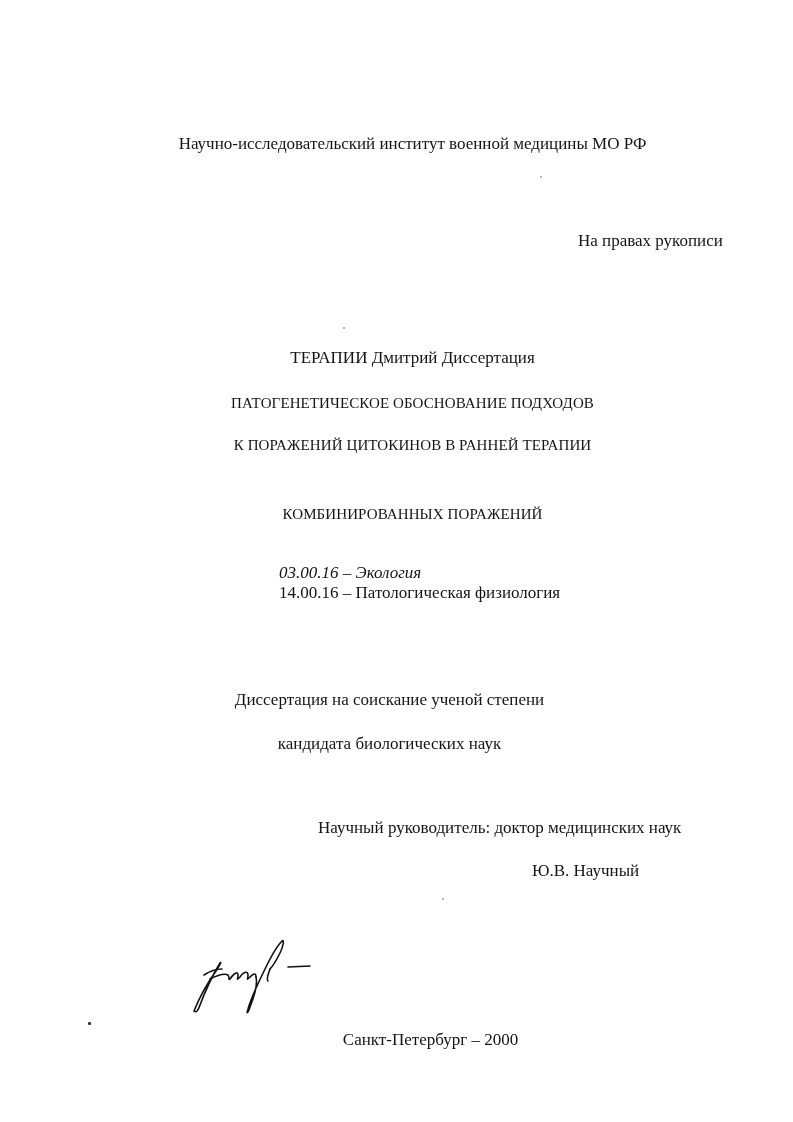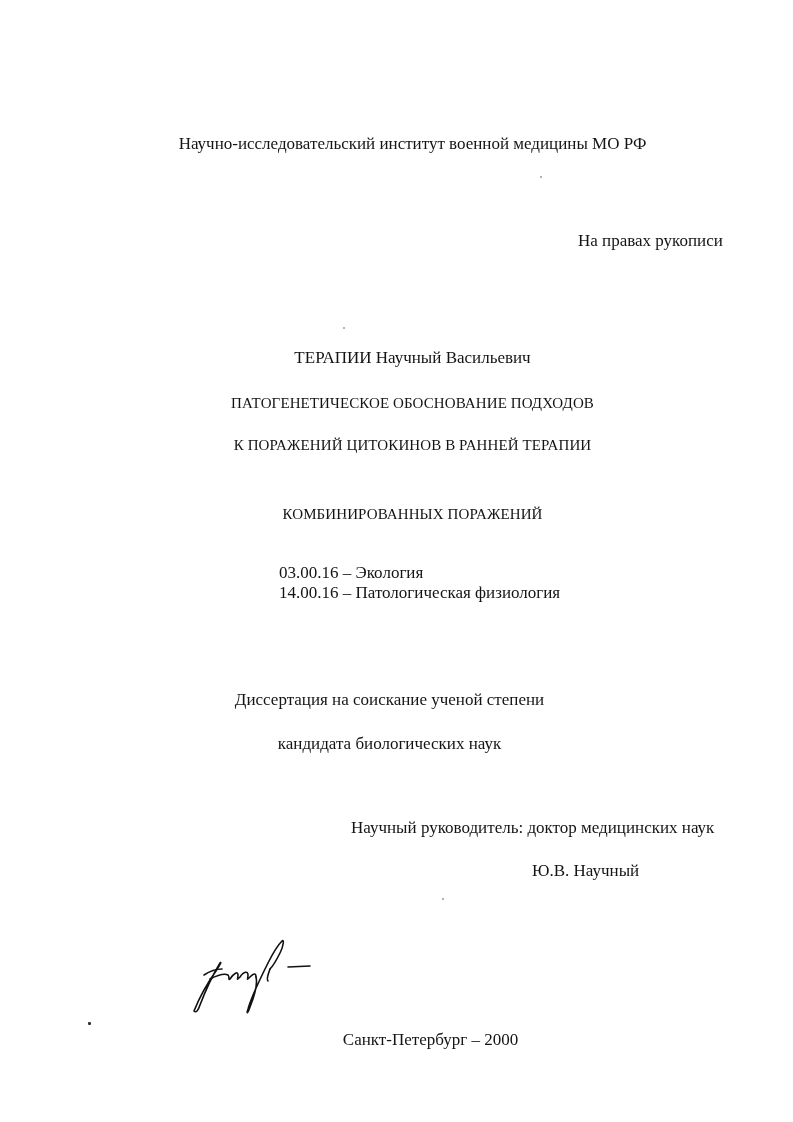--- a/index.html
+++ b/index.html
@@ -50,34 +50,34 @@
 <body>
 
 <div>
 
   <div class="line center" style="top:134px;">Научно-исследовательский институт военной медицины МО РФ</div>
 
   <div class="line" style="top:221px; left:578px;margin-top:10px;">На правах рукописи</div>
 
   <div class="line center" style="top:348px;">
     <span>ТЕРАПИИ</span>
-    <span>Научный Васильевич</span>
+    <span>Дмитрий Диссертация</span>
   </div>
 
   <div class="line center title" style="top:393px;">ПАТОГЕНЕТИЧЕСКОЕ  ОБОСНОВАНИЕ  ПОДХОДОВ</div>
   <div class="line center title" style="top:435px;">К  ПОРАЖЕНИЙ  ЦИТОКИНОВ В РАННЕЙ ТЕРАПИИ</div>
   <div class="line center title" style="top:504px;">КОМБИНИРОВАННЫХ  ПОРАЖЕНИЙ</div>
 
-  <div class="line" style="top:563px; left:279px;">03.00.16 – Экология</div>
+  <div class="line" style="top:563px; left:279px;font-style:italic;">03.00.16 – Экология</div>
   <div class="line" style="top:583px; left:279px;text-align:center;">14.00.16 – Патологическая физиология</div>
 
   <div class="line center" style="top:690px; margin-left:-23px;">Диссертация на соискание ученой степени</div>
   <div class="line center" style="top:734px; margin-left:-23px;">кандидата биологических наук</div>
 
-  <div class="line" style="top:818px; left:351px;">Научный руководитель: доктор медицинских наук</div>
+  <div class="line" style="top:818px; left:318px;">Научный руководитель: доктор медицинских наук</div>
   <div class="line" style="top:861px; left:532px;">Ю.В. Научный</div>
 
   <svg class="signature" viewBox="0 0 140 82">
     <g fill="none" stroke="#111" stroke-width="1.6" stroke-linecap="round" stroke-linejoin="round">
       <path d="M6 76 C10 66, 18 50, 28 36 C32 30, 34 26, 32 28 C26 38, 18 54, 12 70 C10 76, 8 78, 6 76"></path>
       <path d="M16 40 C22 36, 28 34, 34 34"></path>
       <path d="M22 44 C30 40, 36 38, 40 40 C42 42, 40 46, 42 44 C46 38, 50 36, 50 40 C50 44, 48 46, 52 42 C56 36, 60 36, 60 40 C60 44, 58 46, 62 42 C66 38, 68 38, 68 42"></path>
       <path d="M68 42 C70 50, 66 62, 62 72 C60 78, 58 80, 60 74 C64 60, 72 44, 80 28 C86 16, 92 8, 94 6 C96 4, 96 10, 92 18 C88 26, 84 32, 82 34"></path>
       <path d="M82 34 C80 40, 78 44, 80 46"></path>
       <path d="M100 32 L122 31"></path>

